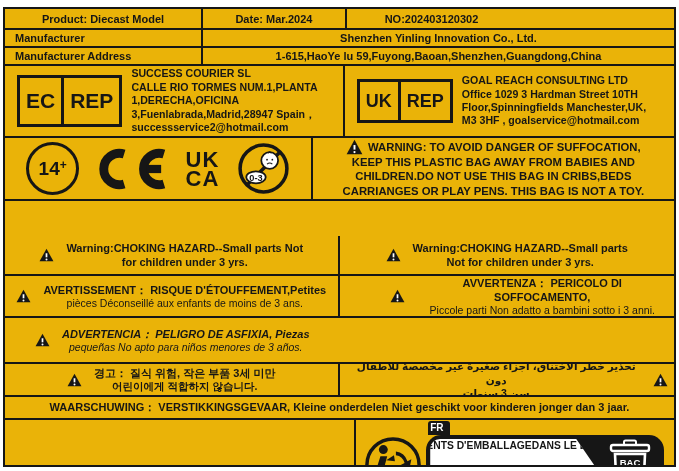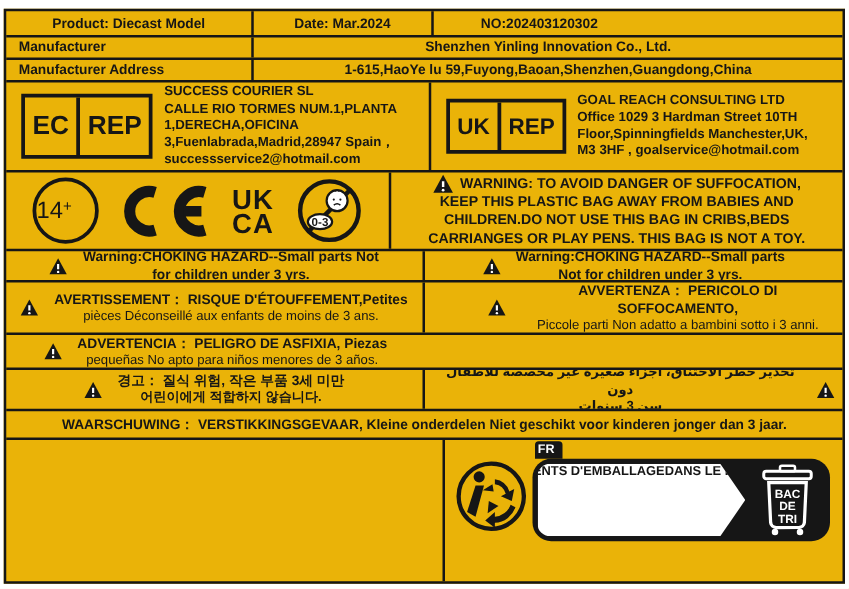--- a/index.html
+++ b/index.html
@@ -17,41 +17,41 @@
   .r:last-child { border-bottom:none; flex:1 1 auto; }
   .c { border-right:2px solid #161616; box-sizing:border-box; display:flex; align-items:center; justify-content:center; overflow:hidden; }
   .c:last-child { border-right:none; }
   .cell-pad-left { justify-content:flex-start; padding-left:10px; }
 
   
   .row-head { height:21px; font-size:11px; font-weight:bold; }
   .row-manu, .row-addr { height:18px; font-size:11px; font-weight:bold; }
   .row-rep { height:72px; }
   .row-marks { height:63px; }
-  .row-warn-en { height:25px; }
+  .row-warn-en { height:40px;margin-top:35px; }
   .row-warn-2l { height:42px;gap:44px; }
-  .row-warn-2s { height:28px; }
+  .row-warn-2s { height:46px;font-style:italic; }
   .row-warn-2t { height:33px; }
   .row-nl { height:23px; font-size:11px; font-weight:bold; }
 
   
   .rep-cell { justify-content:flex-start; padding-left:12px; gap:9px; }
   .rep-box { display:flex; border:3px solid #161616; font-weight:bold; flex:0 0 auto; }
   .rep-box span { display:flex; align-items:center; justify-content:center; padding:0 6px; }
   .rep-box span + span { border-left:3px solid #161616; }
   .rep-box.ec { height:46px; font-size:21px; }
   .rep-box.uk { height:38px; font-size:18px; }
   .rep-text { font-size:10.6px; font-weight:bold; line-height:13.4px; text-align:left; white-space:nowrap; }
 
   
   .marks-cell { justify-content:space-evenly; padding:0 4px; }
   .age-circle {
     width:47px; height:47px; border:3.5px solid #161616; border-radius:50%;
-    display:flex; align-items:center; 
-    font-weight:normal; font-size:19px; flex:0 0 auto;
+    display:flex; align-items:center; justify-content:center;
+    font-weight:bold; font-size:19px; flex:0 0 auto;
   }
   .age-circle sup { font-size:12px; line-height:0; position:relative; top:-4px; }
   .ukca { font-weight:bold; font-size:22px; line-height:19px; letter-spacing:1px; text-align:center; }
 
   
   .suffo { flex-direction:column; justify-content:center; padding:2px 4px; font-size:11.3px; font-weight:bold; line-height:14.6px; text-align:center; }
   .suffo .l1 { display:flex; align-items:flex-end; gap:5px; }
 
   
   .tri { flex:0 0 auto; }

